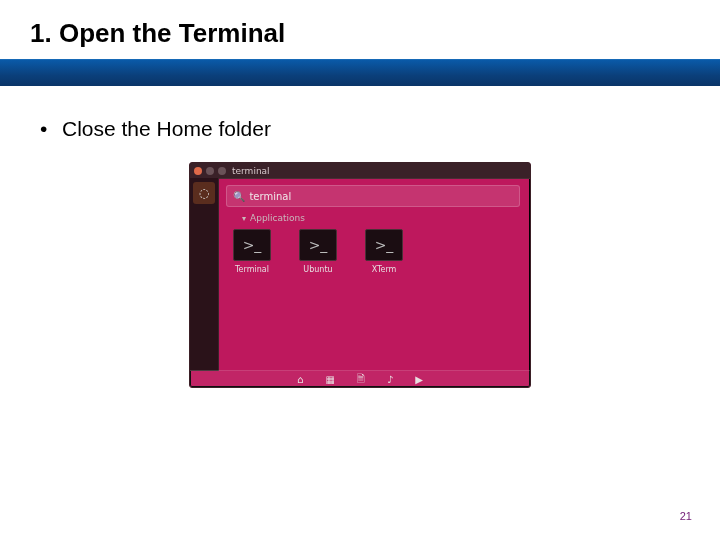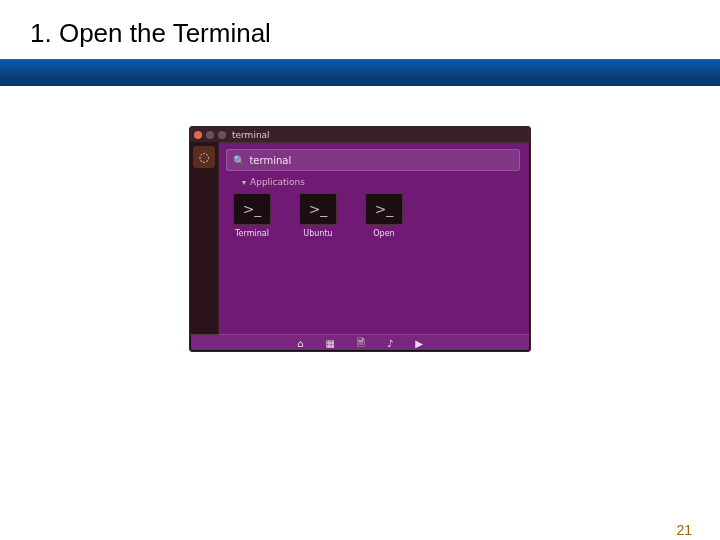--- a/index.html
+++ b/index.html
@@ -12,21 +12,21 @@
     color: #000;
     overflow: hidden;
     position: relative;
   }
   .title-area {
     padding: 18px 0 0 30px;
   }
   .title-area h1 {
     margin: 0;
     font-size: 26px;
-    font-weight: normal;
+    font-weight: bold;
     color: #000;
   }
   .blue-bar {
     margin-top: 10px;
     height: 26px;
     width: 100%;
     background: linear-gradient(to bottom, #0a5aa8 0%, #0b3f7a 60%, #0a3568 100%);
     border-top: 1px solid #1669b6;
   }
   .content {
@@ -48,21 +48,21 @@
     content: "•";
     position: absolute;
     left: 0;
     top: 0;
     font-size: 21px;
   }
   .screenshot {
     width: 340px;
     height: 224px;
     margin: 12px auto 0 auto;
-    background: #701a75;
+    background: #be185d;
     border: 1px solid #3b2027;
     border-radius: 3px;
     position: relative;
     color: #eee;
     font-family: "DejaVu Sans", Arial, sans-serif;
     font-size: 9px;
     box-shadow: 0 0 0 1px #000 inset;
   }
   .ss-topbar {
     position: absolute;
@@ -141,35 +141,36 @@
     left:0; right:0; bottom:0;
     height:16px;
     background: rgba(255,255,255,0.06);
     border-top:1px solid rgba(255,255,255,0.12);
     display:flex; align-items:center; justify-content:center; gap:22px;
   }
   .lens-icon { font-size:10px; color:#e8dfe1; }
   .page-num {
     position: absolute;
     right: 28px;
-    bottom: 2px;
-    font-size: 14px;
-    color: #a16207;
+    bottom: 18px;
+    font-size: 11px;
+    color: #701a75;
   }
 </style>
 </head>
 <body>
 
 <div class="title-area">
   <h1>1. Open the Terminal</h1>
 </div>
 <div class="blue-bar"></div>
 
 <div class="content">
   <ul class="bullets">
+    <li>Close the Home folder</li>
   </ul>
 
   <div class="screenshot">
     <div class="ss-topbar">
       <span class="winbtn close"></span>
       <span class="winbtn other"></span>
       <span class="winbtn other"></span>
       <span class="title">terminal</span>
     </div>
     <div class="ss-launcher">
@@ -186,21 +187,21 @@
       <div class="ss-app">
         <div class="tile">&gt;_</div>
         <div class="lbl">Terminal</div>
       </div>
       <div class="ss-app">
         <div class="tile">&gt;_</div>
         <div class="lbl">Ubuntu</div>
       </div>
       <div class="ss-app">
         <div class="tile">&gt;_</div>
-        <div class="lbl">Open</div>
+        <div class="lbl">XTerm</div>
       </div>
     </div>
     <div class="ss-bottom">
       <span class="lens-icon">⌂</span>
       <span class="lens-icon">▦</span>
       <span class="lens-icon">🗎</span>
       <span class="lens-icon">♪</span>
       <span class="lens-icon">▶</span>
     </div>
   </div>

